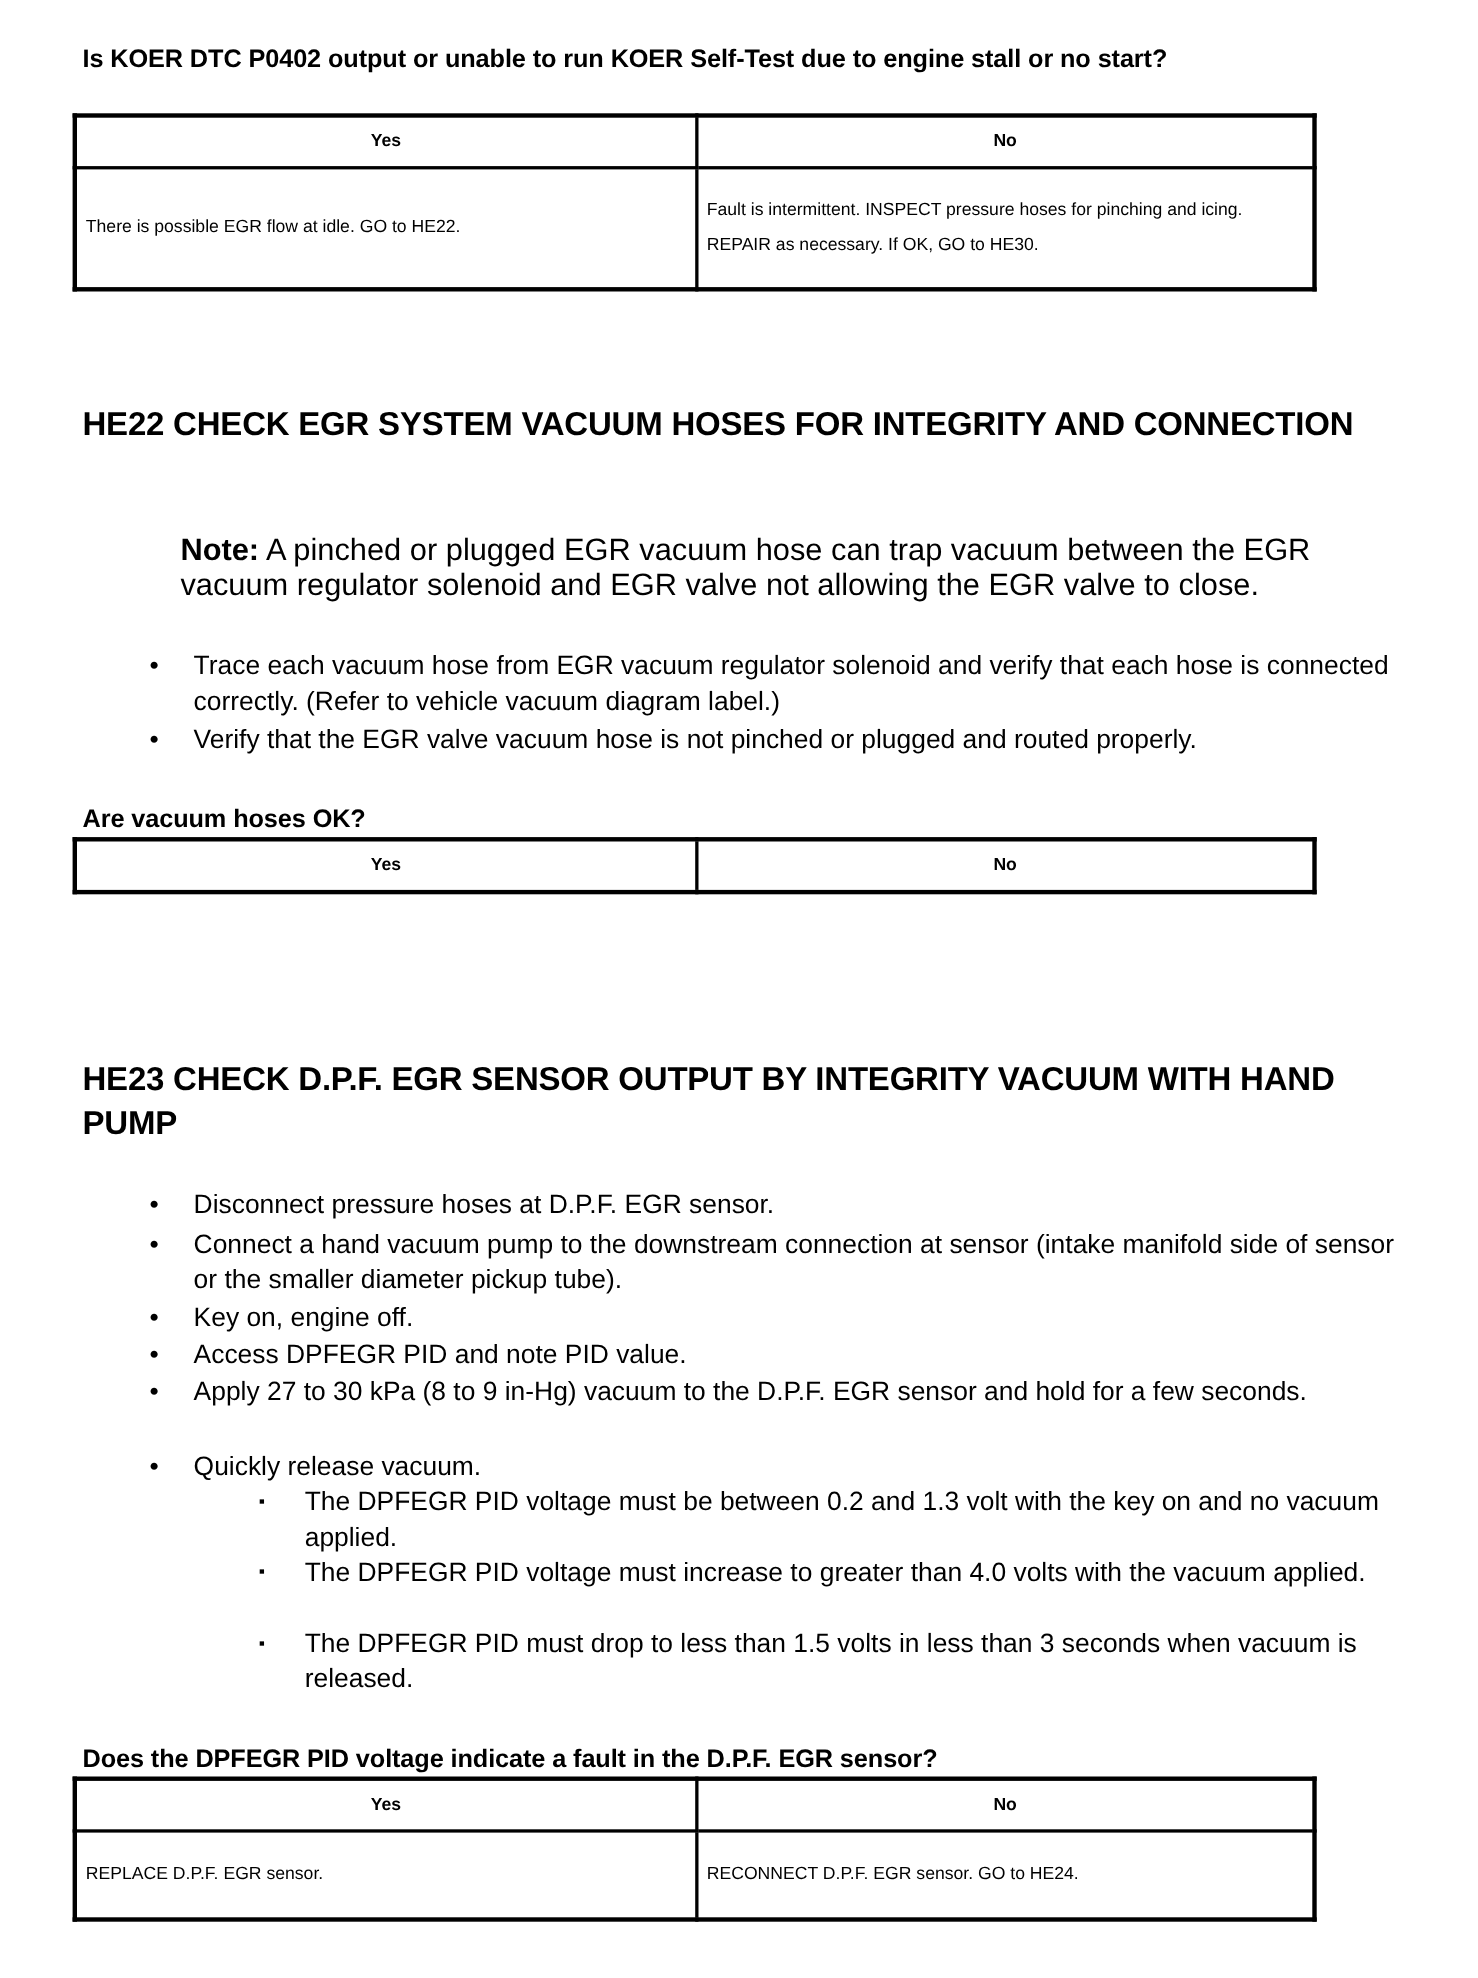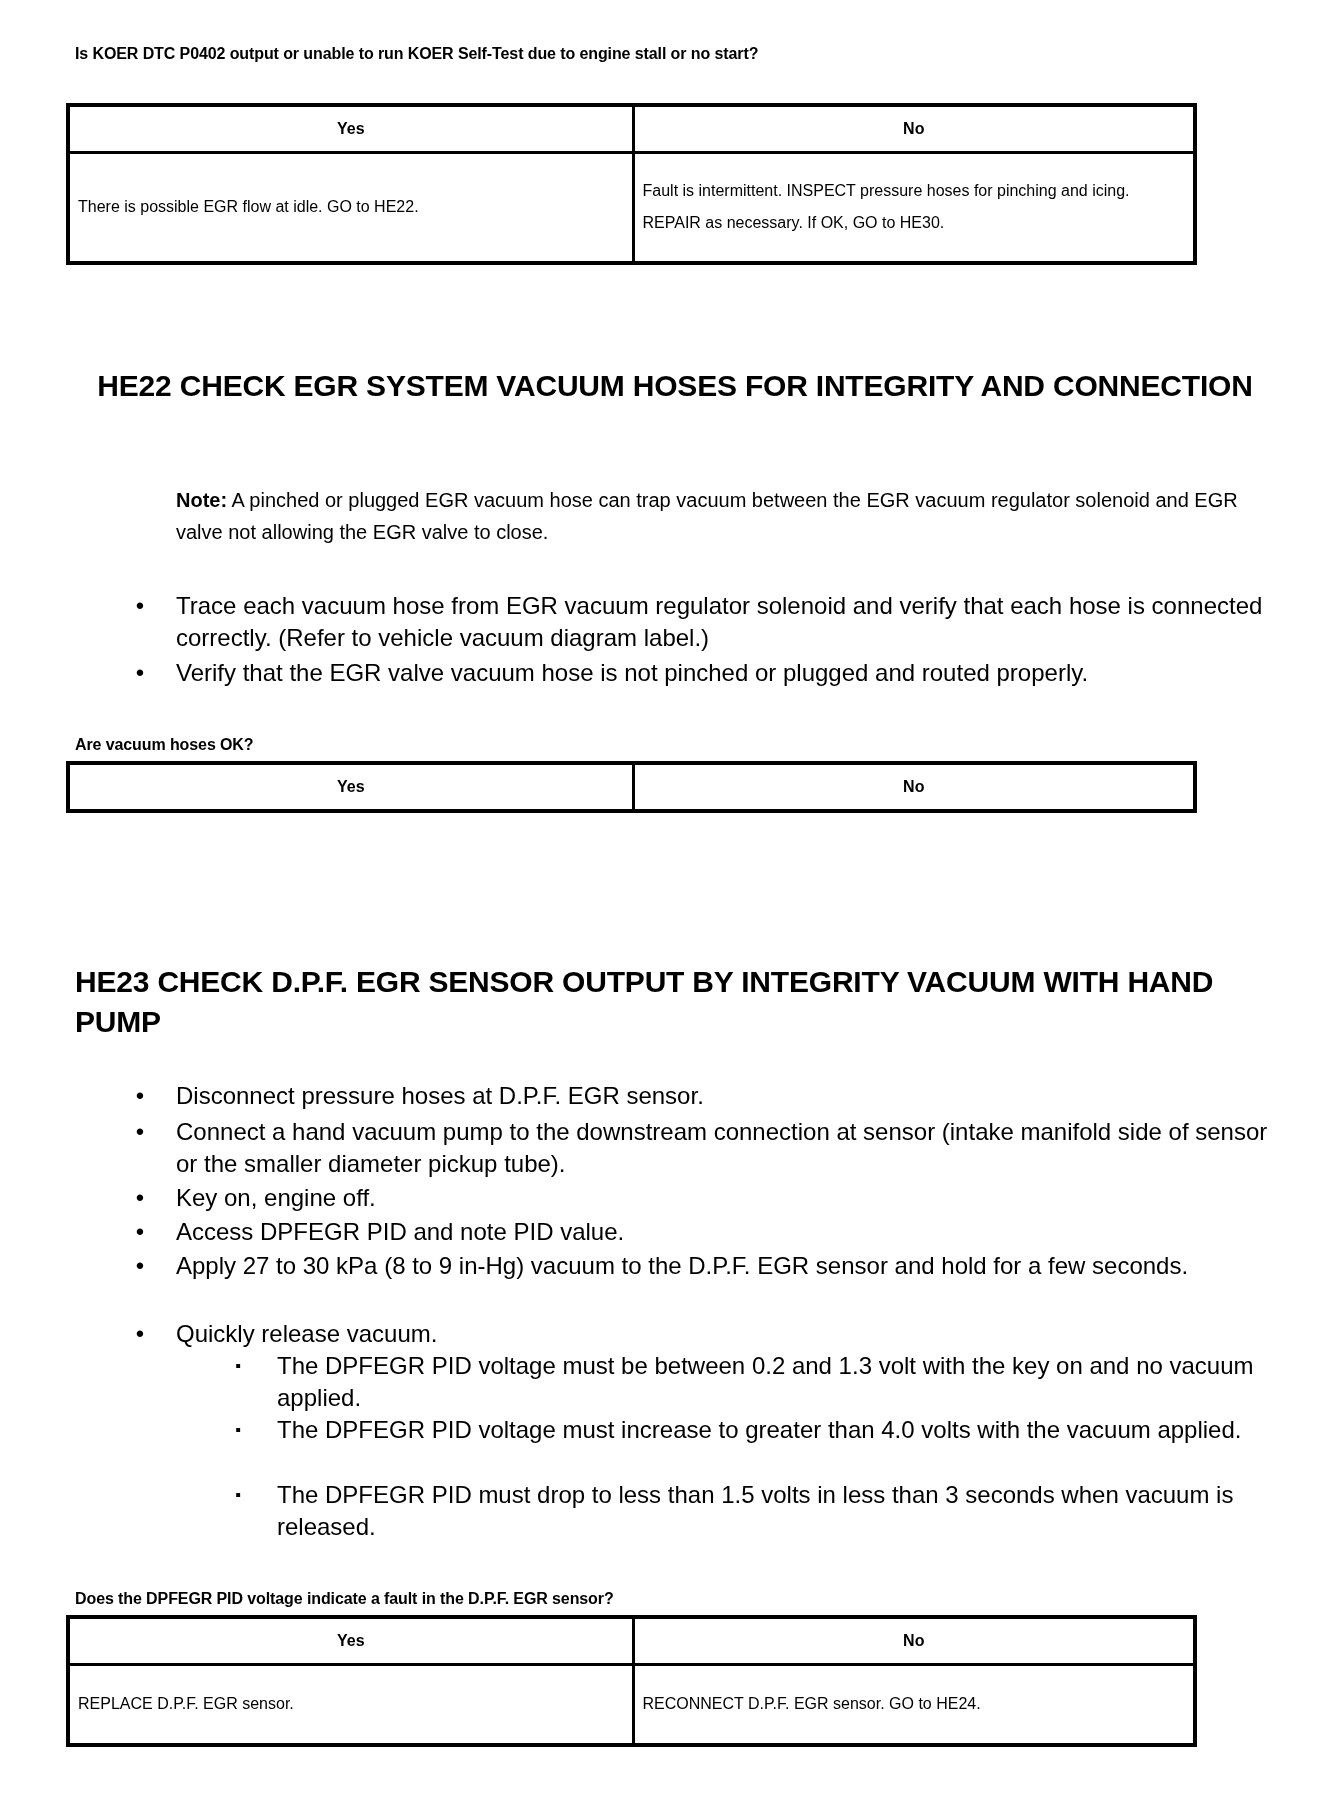--- a/index.html
+++ b/index.html
@@ -2,29 +2,29 @@
 <html><head>
 <meta charset="utf-8">
 <style>
   html, body { margin: 0; padding: 0; background: #ffffff; }
   body {
     width: 1344px; height: 1798px; position: relative; overflow: hidden;
     font-family: "Liberation Sans", sans-serif; color: #000;
   }
   .abs { position: absolute; }
   .question {
-    font-weight: bold; font-size: 16px; line-height: 31px;
+    font-weight: bold; font-size: 23px; line-height: 31px;
     left: 75px; width: 1140px; letter-spacing: -0.1px;
   }
   .heading {
     font-weight: bold; font-size: 30px; line-height: 40px;
     left: 75px; width: 1200px; letter-spacing: -0.2px;
   }
   .note {
-    left: 176px; width: 1080px; font-size: 20px; line-height: 32px;
+    left: 164px; width: 1080px; font-size: 28px; line-height: 32px;
   }
   .note b { font-weight: bold; }
   .bullet-row { left: 0; width: 1344px; font-size: 24px; line-height: 32px; }
   .bullet-row .marker { position: absolute; left: 130px; width: 20px; text-align: center; }
   .bullet-row .text { position: absolute; left: 176px; width: 1110px; }
   .sub-row .marker { left: 228px; font-size: 16px; }
   .sub-row .text { left: 277px; width: 1010px; }
   table.yn {
     position: absolute; left: 66px; width: 1131px;
     border-collapse: collapse; border: 4px solid #000;
@@ -49,21 +49,21 @@
     <th>Yes</th>
     <th>No</th>
   </tr>
   <tr style="height:110px;">
     <td>There is possible EGR flow at idle. GO to HE22.</td>
     <td>Fault is intermittent. INSPECT pressure hoses for pinching and icing. REPAIR as necessary. If OK, GO to HE30.</td>
   </tr>
 </tbody>
   </table>
 
-<div class="abs heading" style="top:366px;text-align:center;">HE22 CHECK EGR SYSTEM VACUUM HOSES FOR INTEGRITY AND CONNECTION</div>
+<div class="abs heading" style="top:366px;">HE22 CHECK EGR SYSTEM VACUUM HOSES FOR INTEGRITY AND CONNECTION</div>
 <div class="abs note" style="top:484px;"><b>Note:</b><span> A pinched or plugged EGR vacuum hose can trap vacuum between the EGR vacuum regulator solenoid and EGR valve not allowing the EGR valve to close.</span></div>
 
 <div class="abs bullet-row" style="top:590px;">
   <span class="marker">•</span>
   <span class="text">Trace each vacuum hose from EGR vacuum regulator solenoid and verify that each hose is connected correctly. (Refer to vehicle vacuum diagram label.)</span>
 </div>
 <div class="abs bullet-row" style="top:657px;">
   <span class="marker">•</span>
   <span class="text">Verify that the EGR valve vacuum hose is not pinched or plugged and routed properly.</span>
 </div>

